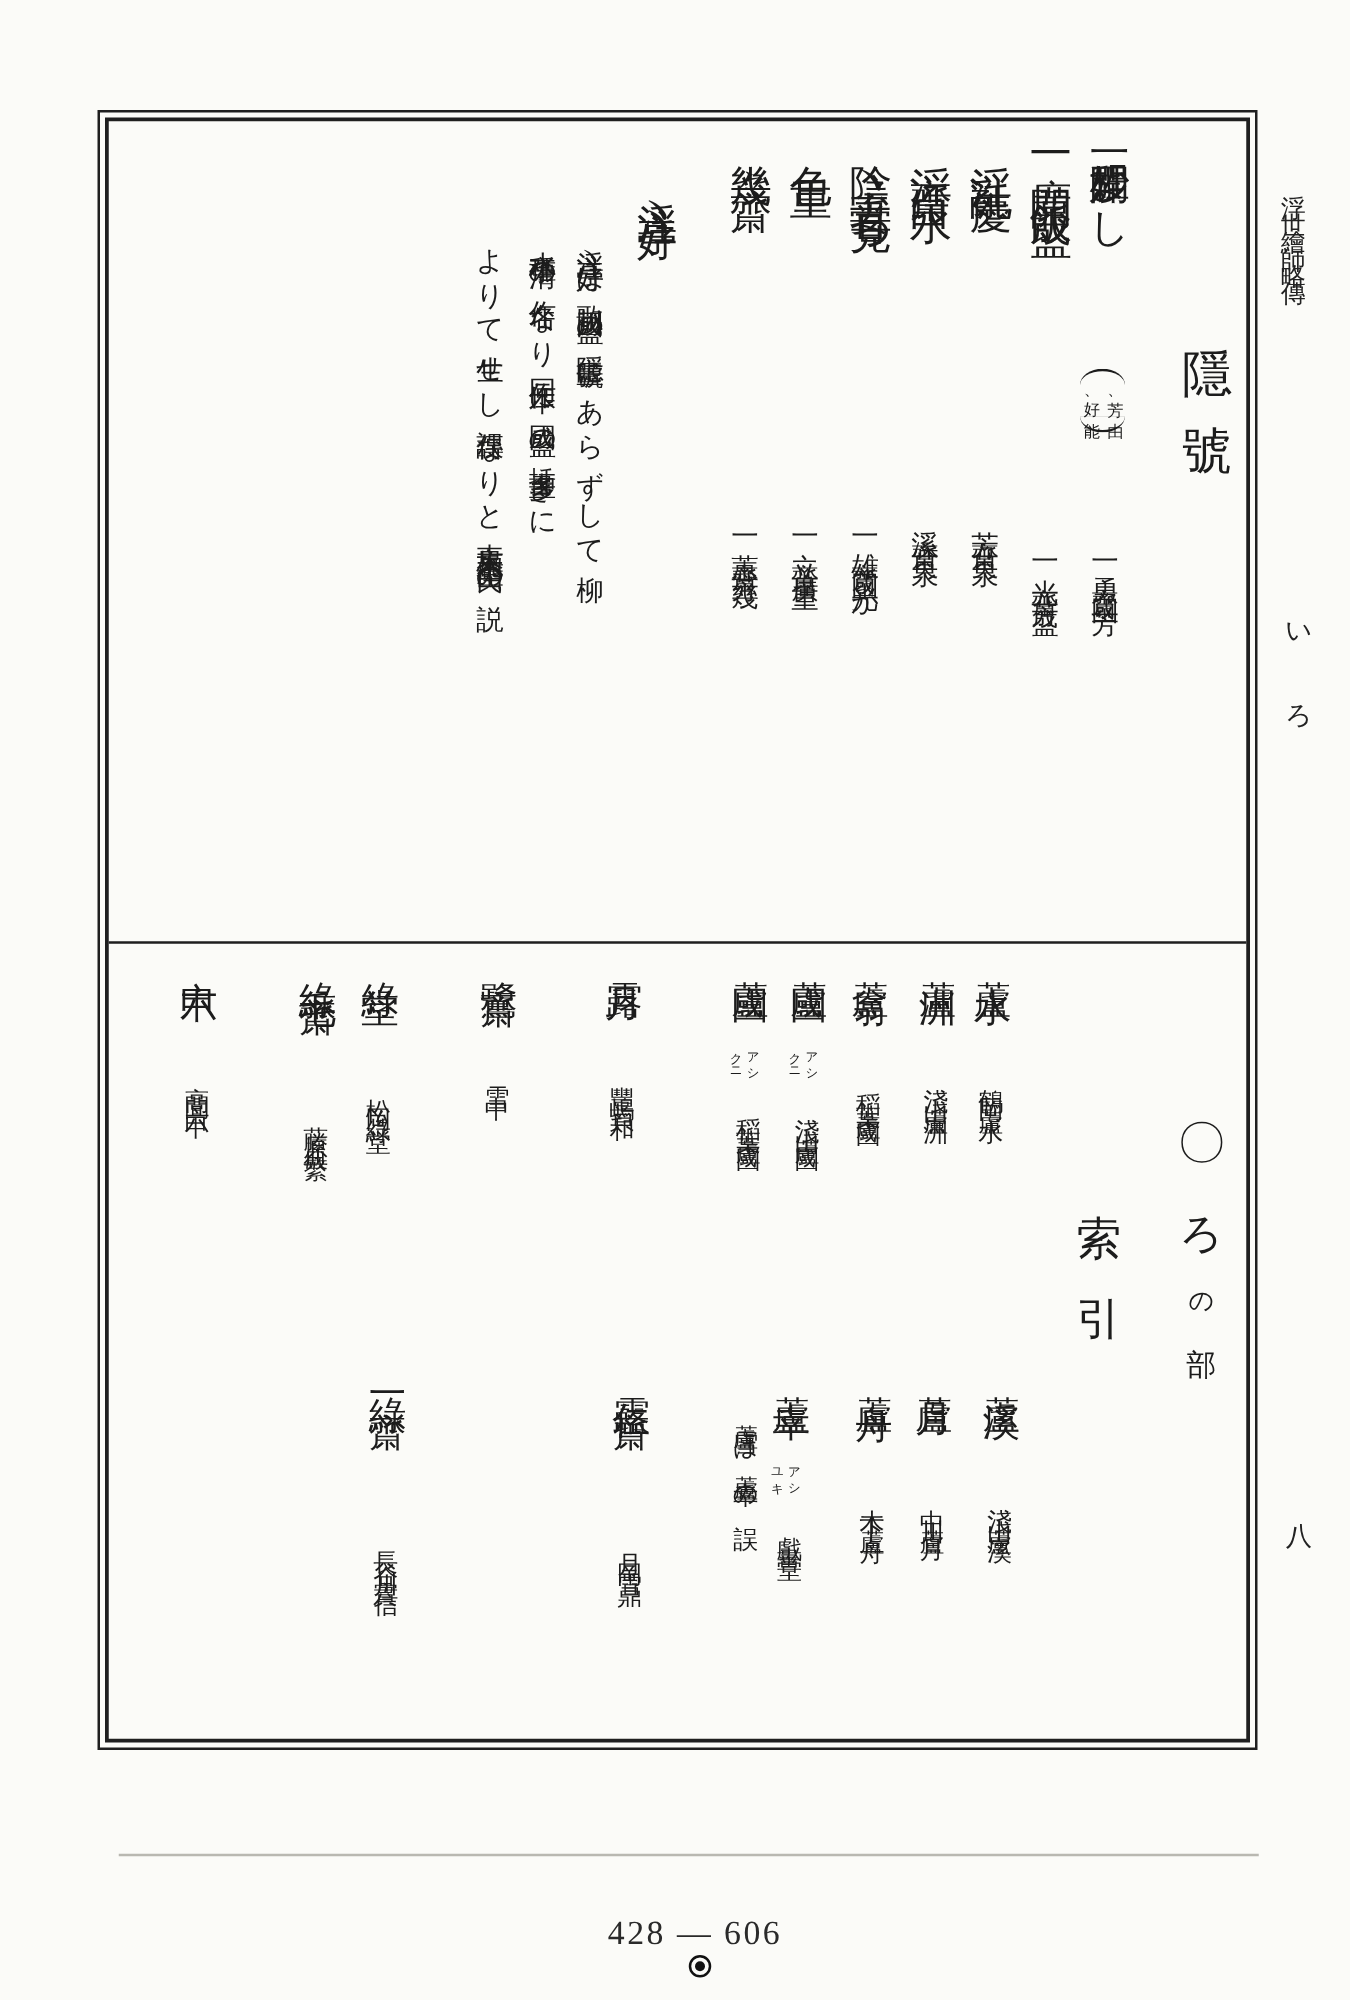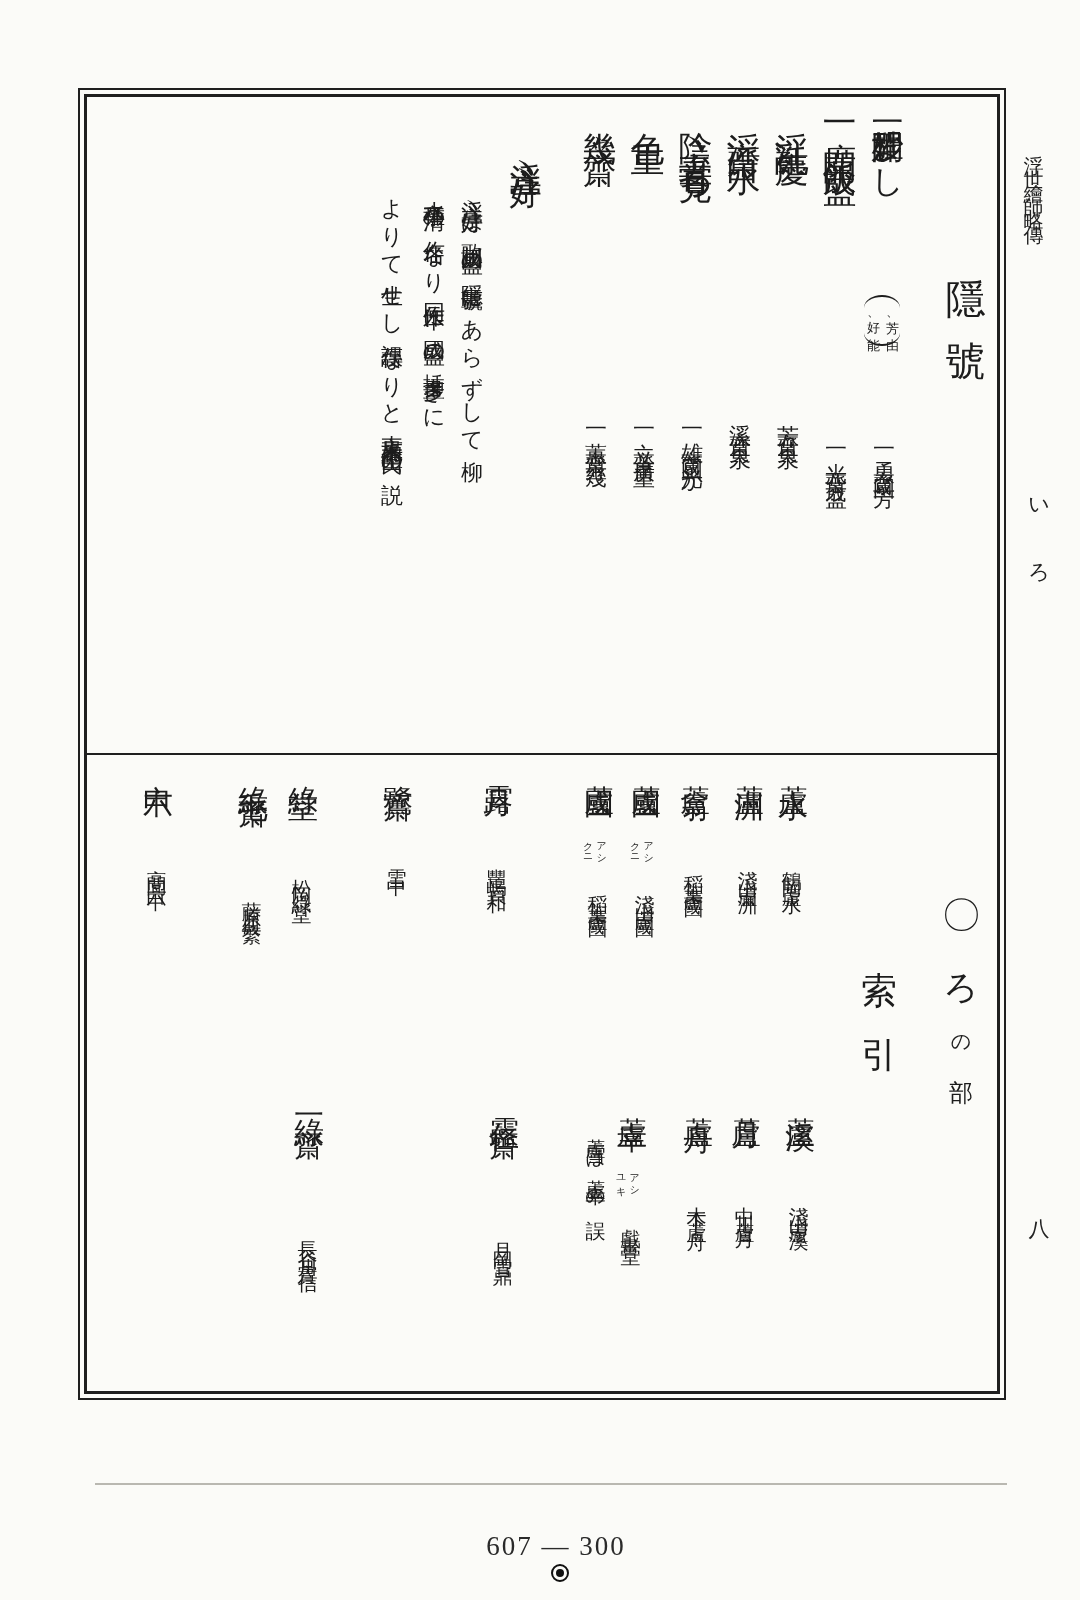--- a/index.html
+++ b/index.html
@@ -188,18 +188,18 @@
 
     </div>
   </div>
 
   <div class="v mtitle" style="left:1024px;top:140px">浮世繪師略傳</div>
   <div class="v mkana" style="left:1028px;top:484px">い</div>
   <div class="v mkana" style="left:1028px;top:548px">ろ</div>
   <div class="v mkana" style="left:1028px;top:1202px">八</div>
 
   <div class="footer-rule"></div>
-  <div class="pageno">607 — 300</div>
+  <div class="pageno">428 — 606</div>
   <div class="bullseye">
     <div class="dot"></div>
   </div>
 
 </div>
 
 </body></html>

